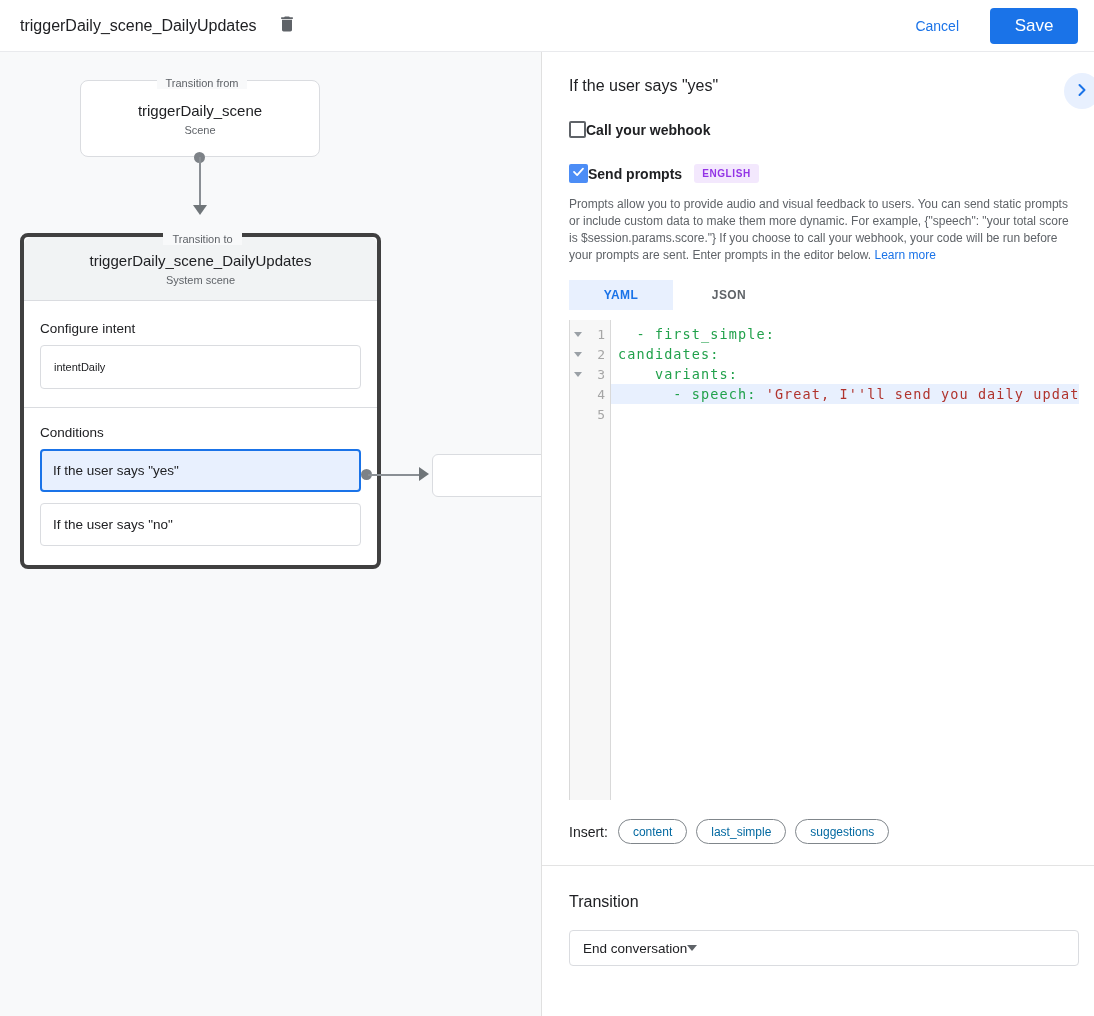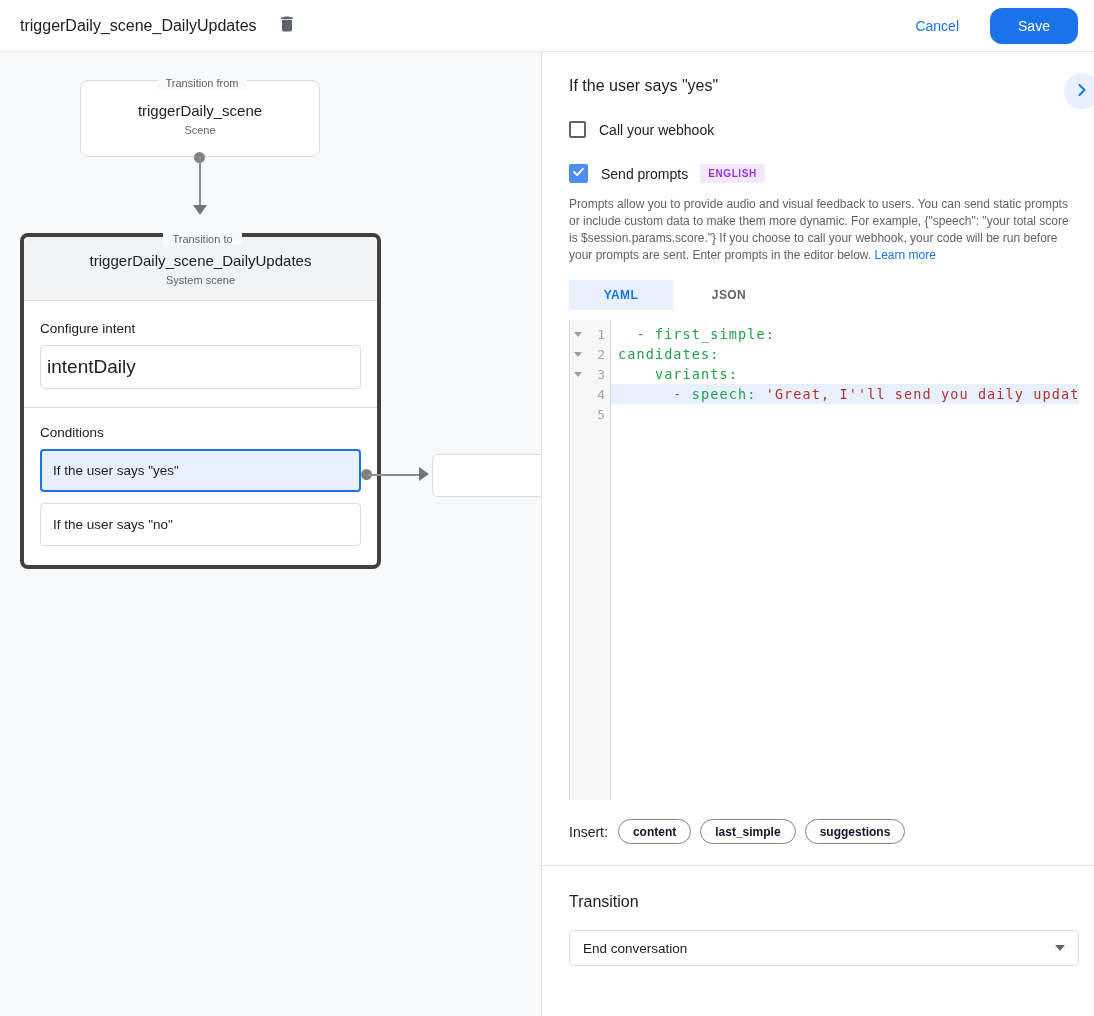--- a/index.html
+++ b/index.html
@@ -9,21 +9,21 @@
   
   .topbar { height:52px; display:flex; align-items:center; padding:0 16px 0 20px;
             background:#fff; border-bottom:1px solid #e9eaed; }
   .topbar-title { font-size:16px; font-weight:500; color:#202124; }
   .trash-btn { margin-left:18px; width:24px; height:24px; display:flex; align-items:center;
                justify-content:center; cursor:pointer; background:none; border:none; }
   .topbar-spacer { flex:1; }
   .cancel-btn { background:none; border:none; color:#1a73e8; font-size:14px; font-weight:500;
                 margin-right:31px; cursor:pointer; font-family:inherit; }
   .save-btn { width:88px; height:36px; background:#1a73e8; color:#fff; border:none;
-              border-radius:12px; font-size:14px; font-weight:500; cursor:pointer; font-family:inherit; }
+              border-radius:4px; font-size:17px; font-weight:500; cursor:pointer; font-family:inherit; }
 
   
   .main { display:flex; height:964px; }
   .canvas { width:541px; flex-shrink:0; position:relative; background:#f8f9fa; overflow:hidden; }
   .detail { flex:1; background:#fff; border-left:1px solid #e0e0e0; position:relative; overflow:hidden; }
   .dt { padding:0 16px 0 27px; }
 
   
   .flow-box { position:absolute; background:#fff; border:1px solid #dadce0; border-radius:8px; }
   .legend { position:absolute; top:-8px; left:4px; right:0; text-align:center; pointer-events:none; }
@@ -34,21 +34,21 @@
   .scene-type { font-size:11px; color:#5f6368; }
 
   #to-card { left:20px; top:181px; width:361px; background:#fff; border:4px solid #404040; border-radius:8px; }
   .card-header { background:#f1f3f4; border-bottom:1px solid #dadce0; border-radius:8px 8px 0 0;
                  padding:15px 12px 14px; text-align:center; }
   .card-header .scene-name { display:block; }
   .card-header .scene-type { display:block; margin-top:5px; }
   .card-section1 { padding:20px 16px 18px; }
   .field-label { font-size:13.5px; color:#202124; }
   .intent-input { margin-top:9px; height:44px; border:1px solid #dadce0; border-radius:4px;
-                  background:#fff; display:flex; align-items:center; padding-left:6px; font-size:19px; }
+                  background:#fff; display:flex; align-items:center; padding-left:13px; font-size:11px; }
   .card-divider { border-top:1px solid #dadce0; }
   .card-section2 { padding:17px 16px 19px; }
   .cond { margin-top:9px; height:43px; border:1px solid #dadce0; border-radius:4px; background:#fff;
           display:flex; align-items:center; padding-left:12px; font-size:13.5px; color:#202124; cursor:pointer; }
   .cond + .cond { margin-top:11px; }
   .cond.selected { background:#e8f0fe; border:2px solid #1a73e8; padding-left:11px; }
 
   
   .dot { position:absolute; width:11px; height:11px; border-radius:50%; background:#7d8287; }
   #dot-v { left:194px; top:100px; }
@@ -66,21 +66,21 @@
   
   .chevron-btn { position:absolute; top:21px; right:-6px; width:36px; height:36px; border-radius:50%;
                  background:#e8f0fe; border:none; display:flex; align-items:center; justify-content:flex-start;
                  padding-left:8px; cursor:pointer; }
   .detail-title { margin-top:25px; font-size:16px; font-weight:400; color:#202124; }
   .check-row { margin-top:26px; display:flex; align-items:center; }
   .checkbox { width:17px; height:17px; border:2px solid #5f6368; border-radius:2px; background:#fff;
               flex-shrink:0; cursor:pointer; }
   .checkbox.checked { width:19px; height:19px; border:none; background:#4c8df6; display:flex;
                       align-items:center; justify-content:center; }
-  .check-label { margin-left:13px; font-size:14px; font-weight:400; color:#202124; }
+  .check-label { font-size:14px; font-weight:700; color:#202124; }
   .lang-badge { margin-left:12px; background:#f3e8fd; color:#9334e6; font-size:10px; font-weight:700;
                 letter-spacing:0.6px; padding:4px 8px; border-radius:3px; }
   .desc { margin-top:13px; font-size:12px; color:#5f6368; line-height:17px; width:510px; }
   .desc a { color:#1a73e8; text-decoration:none; cursor:pointer; }
 
   .tabs { margin-top:16px; display:flex; }
   .tab { height:30px; display:flex; align-items:center; justify-content:center; font-size:12px;
          font-weight:700; letter-spacing:0.4px; color:#5f6368; cursor:pointer; }
   .tab.t0 { width:104px; }
   .tab.t1 { width:112px; }
@@ -98,28 +98,28 @@
   .codearea { flex:1; background:#fff; padding-top:4px; overflow:hidden; }
   .crow { height:20px; line-height:20px; white-space:pre; font-size:13.5px; letter-spacing:1.1px;
           padding-left:7px; overflow:hidden; }
   .crow.hl { background:#e8f0fe; }
   .tok-key { color:#21a14b; }
   .tok-string { color:#b0332d; }
 
   .insert-row { margin-top:19px; display:flex; align-items:center; }
   .insert-label { font-size:14px; color:#202124; margin-right:10px; }
   .pill { height:25px; padding:0 14px; margin-right:9px; border:1px solid #80868b; border-radius:13px;
-          background:#fff; display:flex; align-items:center; font-size:12px; color:#0f172a;
-          cursor:pointer; font-family:inherit;font-weight:bold; }
+          background:#fff; display:flex; align-items:center; font-size:12px; color:#0369a1;
+          cursor:pointer; font-family:inherit; }
 
   .hdivider { margin-top:21px; border-top:1px solid #e3e3e3; }
   .transition-title { margin-top:27px; font-size:16px; font-weight:400; color:#202124; }
   .transition-desc { margin-top:12px; font-size:12px; color:#5f6368; line-height:16px; width:505px; }
   .select { margin-top:19px; width:510px; height:36px; border:1px solid #dadce0; border-radius:4px;
-            background:#fff; display:flex; align-items:center; justify-content:space-between;
+            background:#fff; display:flex; align-items:center; justify-content:flex-start;
             padding:0 13px; font-size:13.5px; color:#202124; cursor:pointer; }
   .caret { width:0; height:0; border-left:5px solid transparent; border-right:5px solid transparent;
            border-top:6px solid #5f6368; }
 </style>
 </head>
 <body>
 
 <div class="topbar">
   <div class="topbar-title">triggerDaily_scene_DailyUpdates</div>
   <button class="trash-btn">

